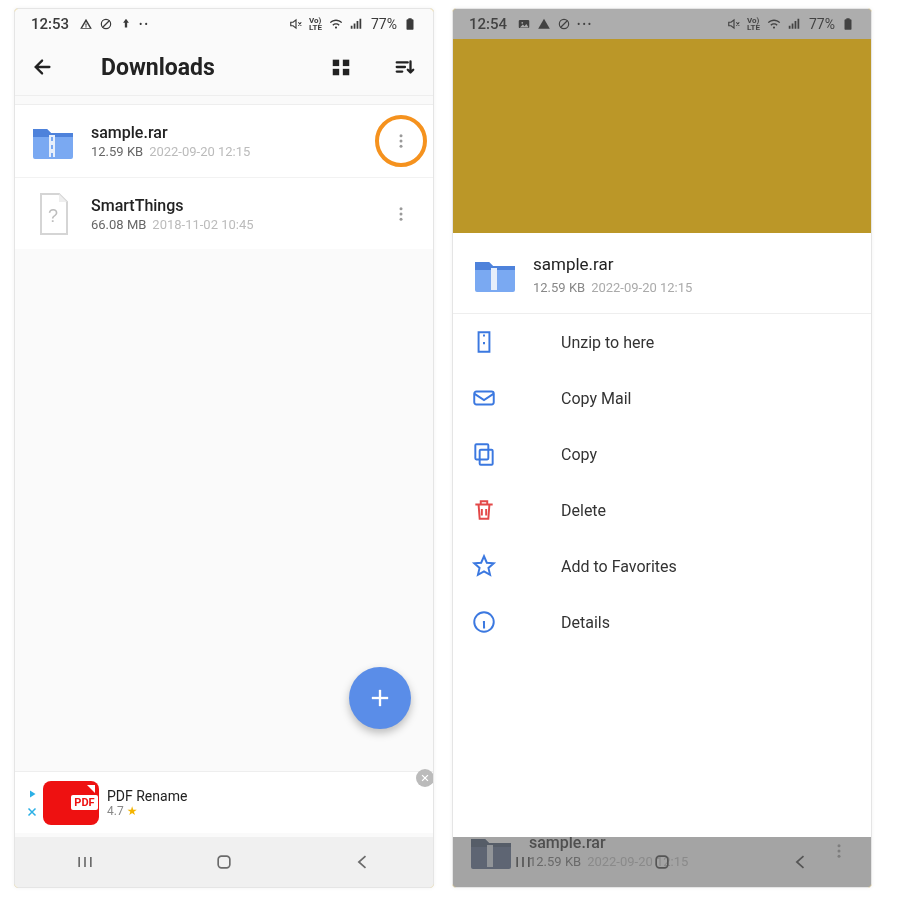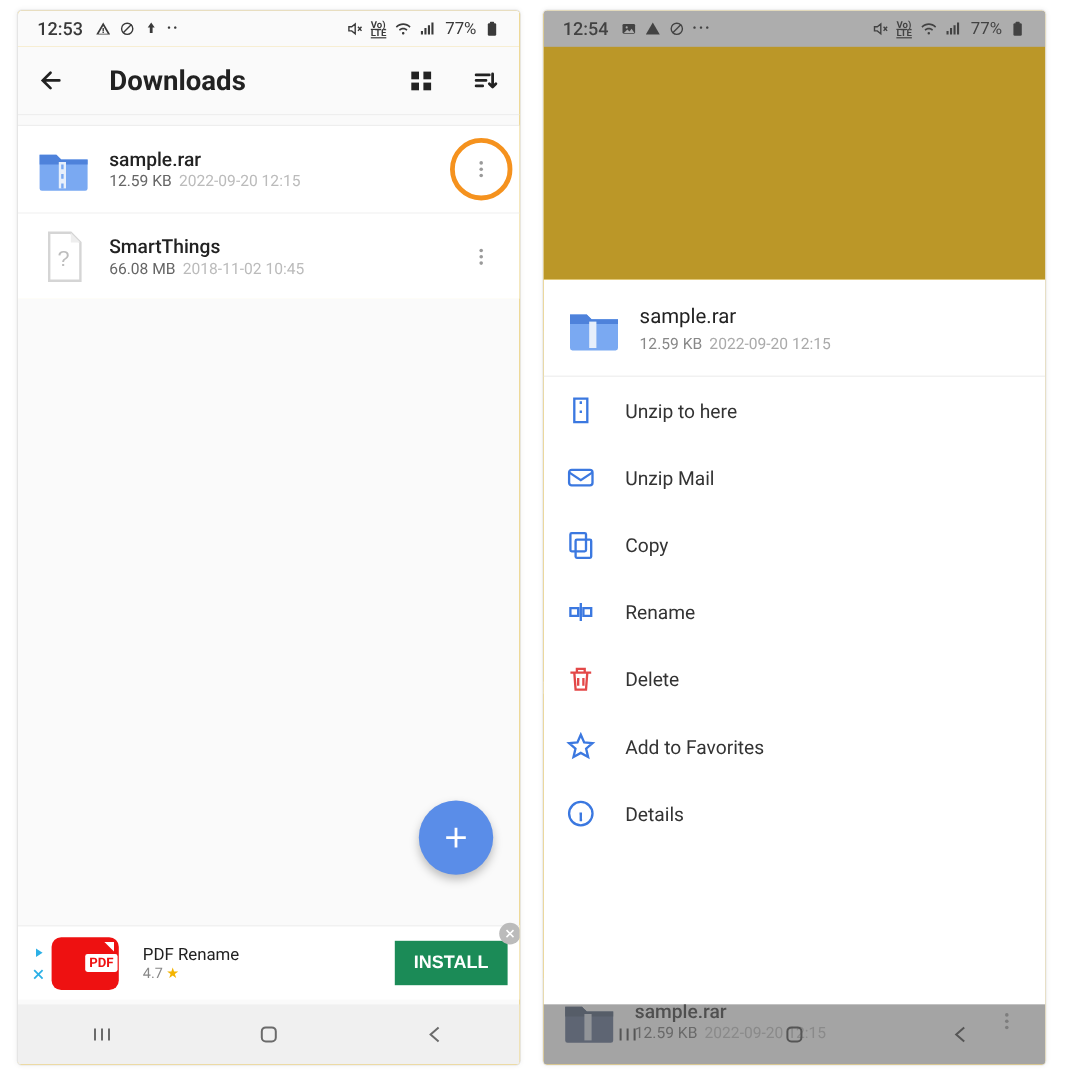--- a/index.html
+++ b/index.html
@@ -30,31 +30,31 @@
     height: 30px;
     display: flex;
     align-items: center;
     justify-content: space-between;
     padding: 0 16px;
     font-size: 14px;
     color: #3a3a3a;
     background: #fafafa;
   }
   .statusbar .left, .statusbar .right { display:flex; align-items:center; gap:6px; }
-  .mini-icon { width:14px; height:14px;text-decoration:underline; }
+  .mini-icon { width:14px; height:14px; }
   .mini-icon svg { width:100%; height:100%; display:block; }
   .clock { font-weight:500; font-size:15px; margin-right:4px; }
   .batt-text { font-size:14px; margin-left:2px;}
   
   .header {
     height: 56px;
     display:flex;
     align-items:center;
     padding: 0 10px;
-    gap:18px;
+    gap:28px;
     background:#fafafa;
   }
   .header .title {
     font-size: 23px;
     font-weight: 700;
     color:#222;
     margin-left:12px;
     flex: 0 0 auto;
   }
   .header .spacer { flex:1; }
@@ -106,21 +106,21 @@
     position:absolute;
     bottom:54px; left:0; right:0;
     height:62px;
     background:#fff;
     border-top:1px solid #eee;
     display:flex; align-items:center;
     padding:6px 10px;
   }
   .ad .badge { width:14px; display:flex; flex-direction:column; gap:6px; align-items:center; margin-right:4px;}
   .ad .badge svg{ width:12px; height:12px; }
-  .ad .adicon { width:56px; height:44px; background:#e11; border-radius:8px; display:flex; align-items:center; justify-content:center; margin-right:20px; position:relative;padding-left:27px;}
+  .ad .adicon { width:56px; height:44px; background:#e11; border-radius:8px; display:flex; align-items:center; justify-content:center; margin-right:8px; position:relative;padding-left:27px;}
   .ad .adicon span { background:#fff; color:#e11; font-size:11px; font-weight:700; padding:1px 3px; border-radius:2px;}
   .ad .adicon::before{content:"";position:absolute;top:4px;right:4px;border-top:8px solid #fff;border-left:8px solid transparent;}
   .ad .adtxt .t1{ font-size:14px; color:#222; }
   .ad .adtxt .t2{ font-size:12px; color:#888; }
   .ad .install {
     margin-left:auto;
     background:#1b8b57;
     color:#fff;
     font-weight:600;
     font-size:15px;
@@ -171,21 +171,21 @@
   .action {
     display:flex; align-items:center;
     height:56px;
     padding:0 18px;
   }
   .action .aicon {
     width:26px; height:26px; margin-right:24px;
     display:flex;align-items:center;justify-content:center;
   }
   .action .aicon svg{ width:100%; height:100%; }
-  .action .alabel { font-size:16px; color:#333; }
+  .action .alabel { font-size:16px; color:#333;margin-left:40px; }
   .action.highlighted {
     border:3px solid #f59220;
     border-radius:2px;
     height:56px;
     margin:0 4px;
     padding:0 14px;
   }
   .phone.right .navbar { background:rgba(120,120,120,.55); }
   .phone.right .navbar .nvbtn svg { stroke:#555; }
   
@@ -331,21 +331,20 @@
           <path d="M19 19 5 5m0 14L19 5" stroke="#2bb0e6" stroke-width="3"></path>
         </svg>
     </div>
     <div class="adicon">
         <span>PDF</span>
       </div>
     <div class="adtxt">
       <div class="t1">PDF Rename</div>
       <div class="t2"><span>4.7</span> <span style="color:#f4b400">★</span></div>
     </div>
-    <button class="install">INSTALL</button>
     <div class="close">
         <svg viewBox="0 0 24 24">
           <path d="M5 5l14 14M19 5 5 19" stroke="#fff" stroke-width="3"></path>
         </svg>
       </div>
   </div>
 
   <div class="navbar">
     <div class="nvbtn">
         <svg viewBox="0 0 24 24">
@@ -490,41 +489,33 @@
           </span>
         <span class="alabel">Unzip to here</span>
       </div>
       <div class="action">
         <span class="aicon">
             <svg viewBox="0 0 24 24" fill="none" stroke="#3b78e0" stroke-width="1.8">
               <rect x="3" y="6" width="18" height="12" rx="2"></rect>
               <path d="M3 8l9 6 9-6"></path>
             </svg>
           </span>
-        <span class="alabel">Unzip Mail</span>
+        <span class="alabel">Copy Mail</span>
       </div>
       <div class="action">
         <span class="aicon">
             <svg viewBox="0 0 24 24" fill="none" stroke="#3b78e0" stroke-width="1.8">
               <rect x="8" y="8" width="12" height="14" rx="1"></rect>
               <rect x="4" y="3" width="12" height="14" rx="1"></rect>
             </svg>
           </span>
         <span class="alabel">Copy</span>
       </div>
       <div class="action">
         <span class="aicon">
-            <svg viewBox="0 0 24 24" fill="none" stroke="#3b78e0" stroke-width="1.8">
-              <path d="M4 9h6v6H4zM14 9h6v6h-6zM12 5v14"></path>
-            </svg>
-          </span>
-        <span class="alabel">Rename</span>
-      </div>
-      <div class="action">
-        <span class="aicon">
             <svg viewBox="0 0 24 24" fill="none" stroke="#e34848" stroke-width="1.8">
               <path d="M4 7h16M9 7V4h6v3M7 7l1 13h8l1-13M10 11v6M14 11v6"></path>
             </svg>
           </span>
         <span class="alabel">Delete</span>
       </div>
       <div class="action">
         <span class="aicon">
             <svg viewBox="0 0 24 24" fill="none" stroke="#3b78e0" stroke-width="1.8">
               <path d="M12 3l2.6 6 6.4.5-4.9 4.3 1.5 6.3L12 17l-5.6 3.1 1.5-6.3L3 9.5l6.4-.5L12 3z"></path>

